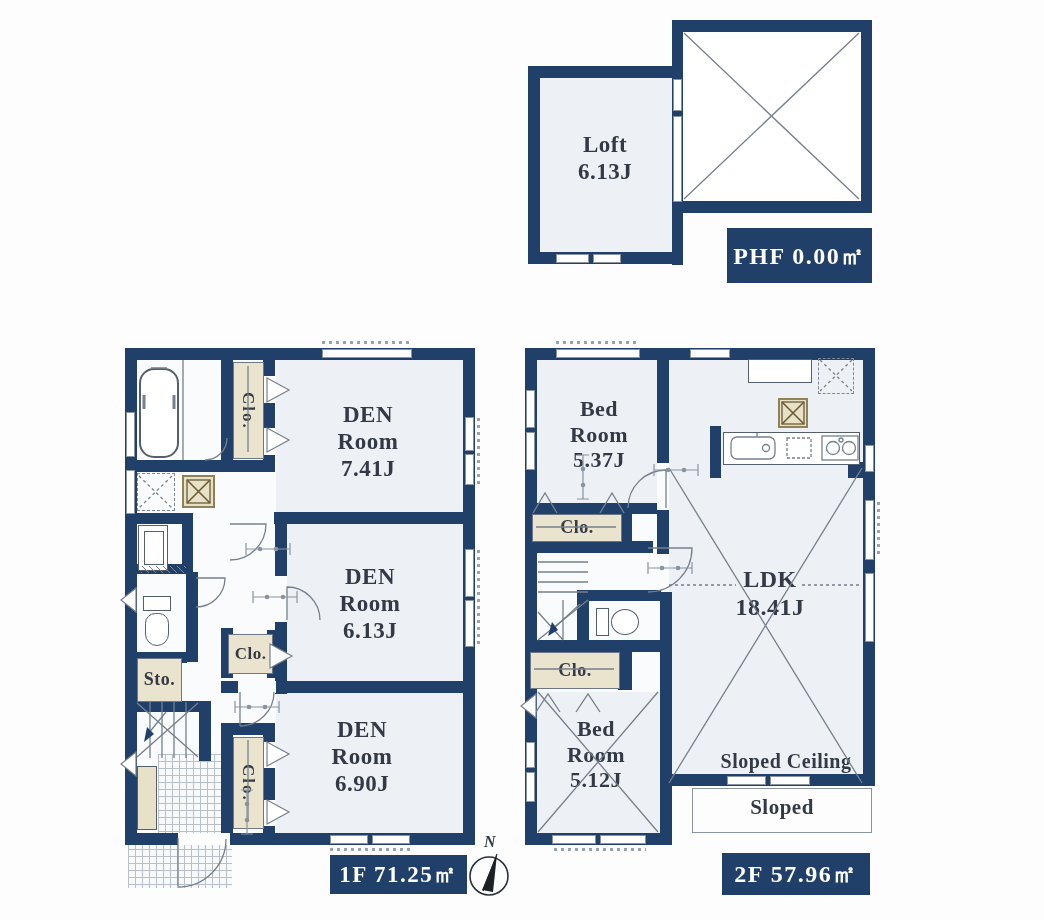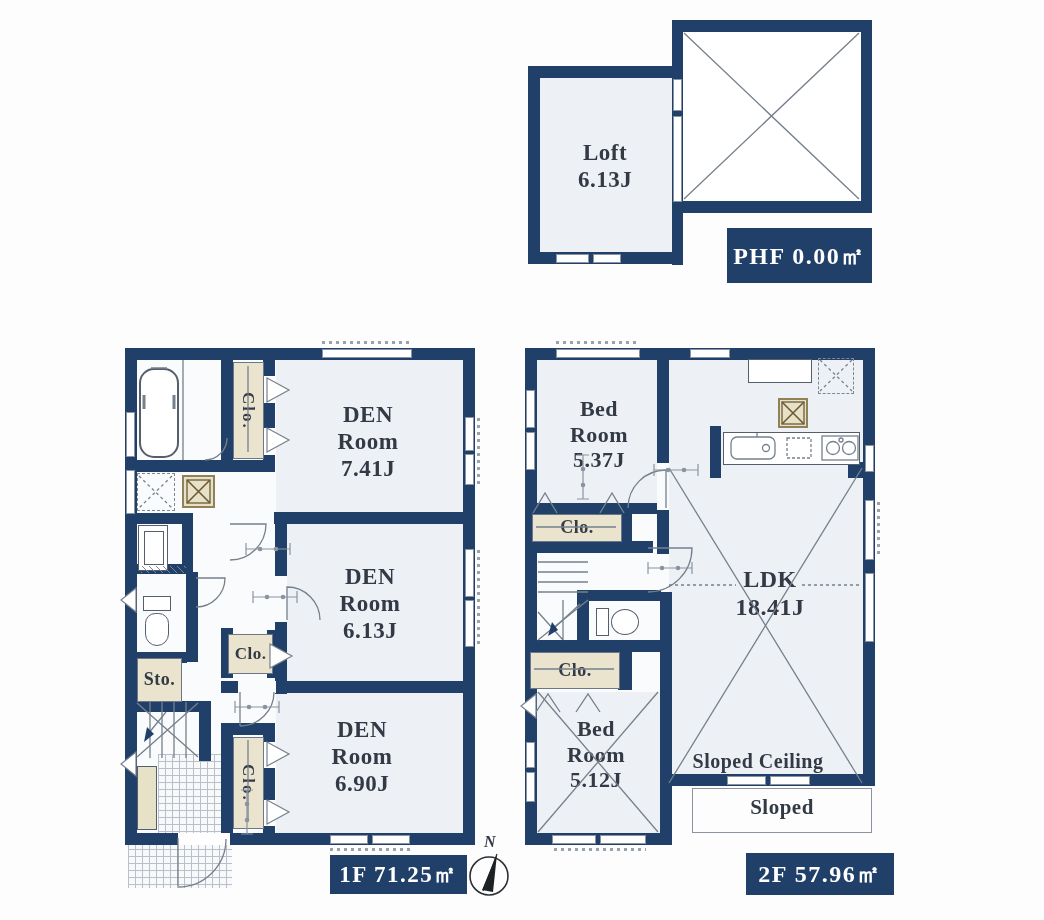--- a/index.html
+++ b/index.html
@@ -40,21 +40,21 @@
     <div class="wall" style="left:861px;top:20px;width:11px;height:193px;"></div>
     <div class="wall" style="left:682px;top:201px;width:190px;height:12px;"></div>
     <div class="wall" style="left:672px;top:20px;width:11px;height:245px;"></div>
     <div class="wall" style="left:528px;top:66px;width:150px;height:12px;"></div>
     <div class="wall" style="left:528px;top:66px;width:12px;height:198px;"></div>
     <div class="wall" style="left:528px;top:252px;width:150px;height:12px;"></div>
     <div class="win" style="left:673px;top:79px;width:9px;height:32px;"></div>
     <div class="win" style="left:673px;top:116px;width:9px;height:86px;"></div>
     <div class="win" style="left:556px;top:254px;width:33px;height:9px;"></div>
     <div class="win" style="left:593px;top:254px;width:28px;height:9px;"></div>
-    <div class="lbl" style="left:540px;top:140px;width:130px;font-size:23px;">
+    <div class="lbl" style="left:540px;top:132px;width:130px;font-size:23px;">
       <div>Loft</div>
       <div>6.13J</div>
     </div>
     <div class="navybox" style="left:727px;top:228px;width:145px;height:55px;font-size:24px;">PHF 0.00㎡</div>
   </div>
 
   <div>
     <div class="base" style="left:137px;top:360px;width:327px;height:474px;"></div>
     <div class="room" style="left:276px;top:360px;width:188px;height:153px;"></div>
     <div class="room" style="left:287px;top:524px;width:177px;height:157px;"></div>
@@ -214,23 +214,23 @@
     </div>
     <div class="lbl" style="left:536px;top:716px;width:120px;font-size:22px;">
       <div>Bed</div>
         <div>Room</div>
         <div>5.12J</div>
     </div>
     <div class="lbl" style="left:710px;top:565px;width:120px;font-size:24px;">
       <div>LDK</div>
         <div>18.41J</div>
     </div>
-    <div class="lbl" style="left:660px;top:750px;width:196px;font-size:20px;">Sloped Ceiling</div>
+    <div class="lbl" style="left:688px;top:750px;width:196px;font-size:20px;">Sloped Ceiling</div>
     <div class="lbl" style="left:692px;top:795px;width:180px;font-size:21px;">Sloped</div>
-    <div class="navybox" style="left:722px;top:853px;width:148px;height:42px;font-size:24px;margin-left:24px;">2F 57.96㎡</div>
+    <div class="navybox" style="left:722px;top:853px;width:148px;height:42px;font-size:24px;">2F 57.96㎡</div>
   </div>
 
   <svg class="linework" width="1044" height="920" viewBox="0 0 1044 920">
     <g stroke="#76808c" stroke-width="1.3" fill="none">
 
       <path d="M684,33 L859,199 M859,33 L684,199"></path>
 
       <path d="M669,468 L862,783 M862,468 L669,783"></path>
       <path d="M669,585 H736 M802,585 H862" stroke-dasharray="3,3"></path>
 

